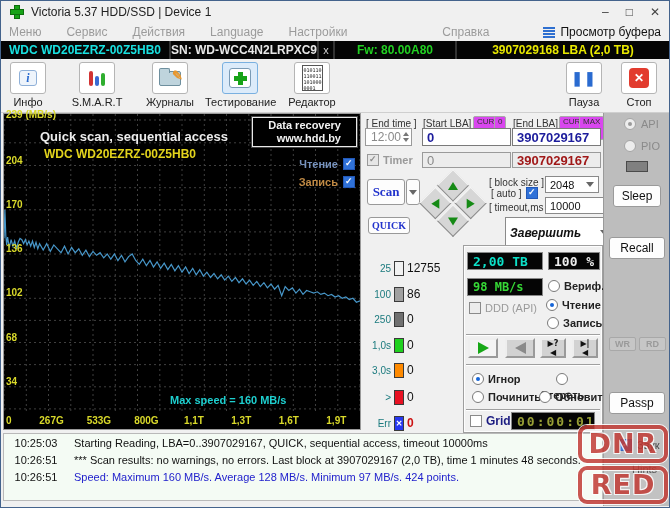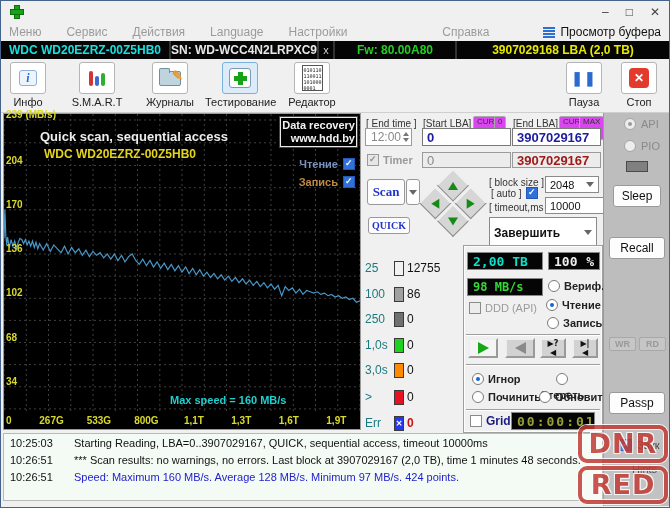--- a/index.html
+++ b/index.html
@@ -51,21 +51,21 @@
   .ic-test .v { left:8px; top:3px; width:5px; height:13px; }
   .ic-test .h { left:4px; top:7px; width:13px; height:5px; }
   .ic-doc { width:21px; height:26px; background:#fff; border:1px solid #555; font-family:"DejaVu Sans Mono",monospace; font-size:5px; line-height:6px; text-align:left; padding:1px 1px; color:#222; overflow:hidden; }
   .ic-pause { color:#2a6bd0; font-weight:bold; font-size:14px; letter-spacing:1px; }
   .ic-stop { width:20px; height:20px; background:#e23b2e; border-radius:4px; color:#fff; font-weight:bold; font-size:12px; line-height:20px; }
 
   
   .graph { position:absolute; left:2px; top:112px; width:358px; height:317px; background:#000; border:1px solid #9a9a9a; }
   .gtitle { position:absolute; left:36px; top:15px; color:#ececec; font-weight:bold; font-size:13px; }
   .gdev { position:absolute; left:40px; top:33px; color:#e3d41c; font-weight:bold; font-size:12px; }
-  .badge { position:absolute; right:3px; top:3px; background:#000; border:1px solid #e8e8e8; box-shadow:0 0 0 1px #444; padding:1px 1px; text-align:right; color:#f2f2f2; font-weight:bold; font-size:11px; line-height:13px; }
+  .badge { position:absolute; right:3px; top:3px; background:#000; border:1px solid #e8e8e8; box-shadow:0 0 0 1px #444; padding:1px 15px; text-align:right; color:#f2f2f2; font-weight:bold; font-size:11px; line-height:13px; }
   .gcheck { position:absolute; right:5px; display:flex; gap:5px; align-items:center; font-size:11px; font-weight:bold; }
   .gcheck.read { top:44px; color:#7793be; }
   .gcheck.write { top:62px; color:#c08a45; }
   .maxnote { position:absolute; left:166px; top:280px; color:#1ecfcf; font-weight:bold; font-size:11px; }
   .ylab { position:absolute; left:2px; color:#d9d92a; font-size:10px; font-weight:bold; }
   .xlab { position:absolute; top:301px; color:#d9d92a; font-size:10px; font-weight:bold; }
 
   
   .panel { position:absolute; left:360px; top:112px; width:242px; height:320px; font-size:10px; }
   .plabel { position:absolute; color:#333; font-size:10px; }
@@ -91,21 +91,21 @@
   .cb.dis-checked::after { content:"✓"; color:#8a8a8a; font-size:9px; font-weight:bold; position:absolute; left:1px; top:-1px; }
   .diamond { position:absolute; left:68px; top:66px; width:48px; height:48px; transform:rotate(45deg); display:grid; grid-template-columns:1fr 1fr; grid-template-rows:1fr 1fr; gap:2px; }
   .quad { background:#d6d6d6; border:1px solid #f6f6f6; border-right-color:#8a8a8a; border-bottom-color:#8a8a8a; display:flex; align-items:center; justify-content:center; padding:0; }
   .quad span { transform:rotate(-45deg); width:0; height:0; display:block; }
   .tri-up    { border-left:5px solid transparent; border-right:5px solid transparent; border-bottom:8px solid #158a15; }
   .tri-right { border-top:5px solid transparent; border-bottom:5px solid transparent; border-left:8px solid #158a15; }
   .tri-left  { border-top:5px solid transparent; border-bottom:5px solid transparent; border-right:8px solid #158a15; }
   .tri-down  { border-left:5px solid transparent; border-right:5px solid transparent; border-top:8px solid #158a15; }
 
   .crow { position:absolute; left:4px; display:flex; align-items:center; gap:3px; height:16px; }
-  .clab { width:26px; text-align:left; color:#1b7a7e; font-size:12px; }
+  .clab { width:26px; text-align:right; color:#1b7a7e; font-size:10px; }
   .cblk { width:10px; height:15px; border:1px solid #3a3a3a; text-align:center; color:#fff; font-size:8px; font-weight:bold; line-height:13px; }
   .ccnt { font-size:12px; color:#111; }
   .ccnt.errred { color:#cc1111; font-weight:bold; }
 
   .group { position:absolute; left:102px; top:132px; width:140px; height:188px; border:1px solid #9f9f9f; background:#f0f0f0; box-shadow:inset 0 0 0 1px #fdfdfd; }
   .gsep { position:absolute; left:2px; right:2px; height:2px; border-top:1px solid #9f9f9f; border-bottom:1px solid #fff; }
   .lcd { position:absolute; background:#050505; border:1px solid #888; font-family:"DejaVu Sans Mono",monospace; font-weight:bold; display:flex; align-items:center; padding:8px 5px; }
   .ritem { position:absolute; display:flex; align-items:center; gap:4px; font-size:11px; font-weight:bold; color:#222; }
   .ritem.dim { color:#9a9a9a; }
   .radio { width:12px; height:12px; border-radius:50%; border:1px solid #7a7a7a; background:#fff; position:relative; display:inline-block; flex:none; }
@@ -120,38 +120,39 @@
   .side { position:absolute; left:602px; top:112px; width:66px; height:393px; background:#bdbdbd; border-left:1px solid #9a9a9a; }
   .sitem { position:absolute; display:flex; align-items:center; gap:5px; font-size:11px; color:#8a8a8a; }
   .led { position:absolute; width:22px; height:11px; background:#808080; border:1px solid #4a4a4a; }
   .sbtn2 { position:absolute; background:#fdfdfd; border:1px solid #9a9a9a; border-radius:3px; font-size:12px; display:flex; align-items:center; justify-content:center; color:#111; }
   .tinybtn { position:absolute; font-size:9px; font-weight:bold; color:#9a9a9a; background:#c6c6c6; border:1px solid #a8a8a8; border-radius:2px; display:flex; align-items:center; justify-content:center; }
   .sidetext { position:absolute; font-size:11px; color:#444; }
 
   
   .logpanel { position:absolute; left:2px; top:432px; width:600px; height:68px; background:#f4fbf4; border:1px solid #b9b9b9; font-size:11px; overflow:hidden; }
   .lrow { display:flex; padding:3px 6px 2px 6px; }
-  .ltime { width:52px; flex:none; color:#111; }
+  .ltime { width:52px; flex:none; color:#111;text-align:center; }
   .ltext { margin-left:12px; white-space:nowrap; color:#111; }
   .lrow.blue .ltext { color:#2222cc; }
 
   
   .wm { position:absolute; left:577px; top:424px; width:90px; opacity:.85; z-index:50; display:flex; flex-direction:column; gap:3px; pointer-events:none; font-family:"DejaVu Sans",sans-serif; }
   .wmbox { border:4px solid #c23b35; border-radius:9px; background:rgba(255,255,255,0.10); color:#c23b35; font-size:27px; font-weight:bold; text-align:center; line-height:30px; height:38px; letter-spacing:1px; box-shadow:0 0 0 1px #fff, inset 0 0 0 1px #fff; text-shadow:-1px -1px 0 #fff,1px -1px 0 #fff,-1px 1px 0 #fff,1px 1px 0 #fff; }
 </style>
 </head>
 <body>
 
 <div id="win">
 
   <div class="titlebar">
     <span class="plus">
         <i class="v"></i>
         <i class="h"></i>
       </span>
+    <span class="wtitle">Victoria 5.37 HDD/SSD | Device 1</span>
     <span class="winbtns">
       <span>–</span>
       <span>□</span>
       <span>✕</span>
     </span>
   </div>
 
   <div class="menubar">
     <span class="mi">Меню</span>
     <span class="mi">Сервис</span>
@@ -359,21 +360,21 @@
       </div>
     <span class="plabel" style="left:128px;top:89px;">[ timeout,ms ]</span>
     <div class="select" style="left:184px;top:84px;width:71px;height:17px;">
         <span>10000</span>
         <span class="chev"></span>
       </div>
 
     <div class="btn quick" style="left:7px;top:104px;width:42px;height:17px;">
         <span>QUICK</span>
       </div>
-    <div class="select fin" style="left:128px;top:104px;width:108px;height:31px;">
+    <div class="select fin" style="left:144px;top:104px;width:108px;height:31px;font-style:italic;">
         <span>Завершить</span>
         <span class="chev"></span>
       </div>
 
     <div id="counters">
         <div class="crow" style="top: 147px;">
           <span class="clab">25</span>
           <span class="cblk" style="background: rgb(242, 242, 242);"></span>
           <span class="ccnt">12755</span>
         </div>

